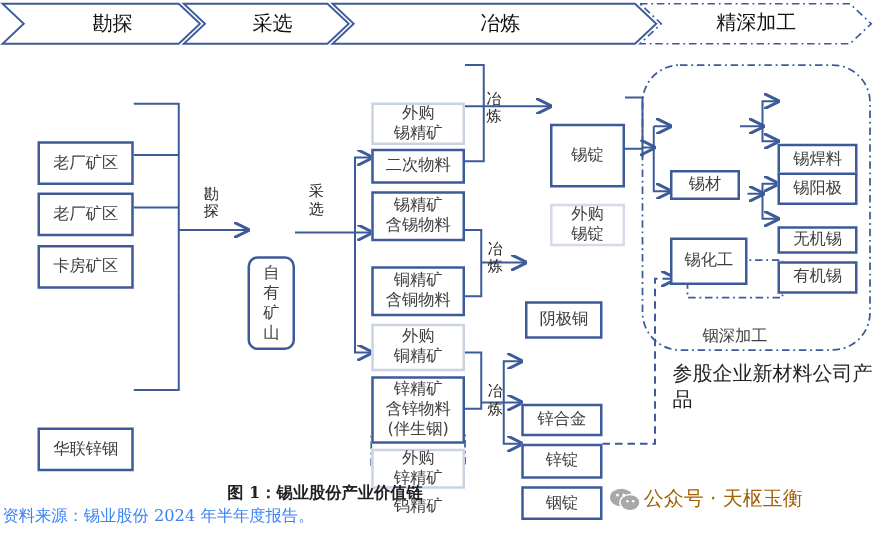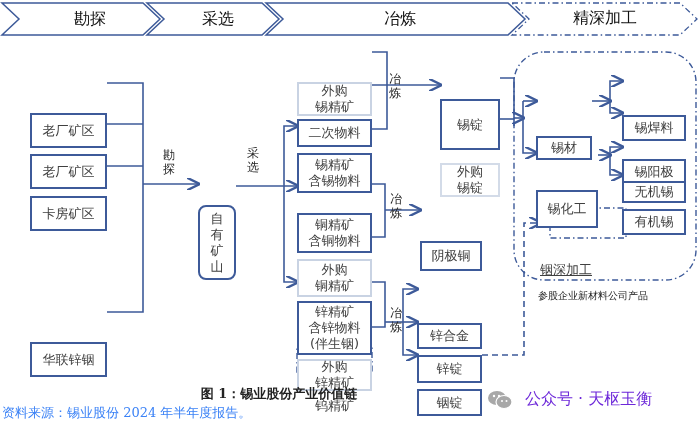--- a/index.html
+++ b/index.html
@@ -8,25 +8,25 @@
     #stage { position:absolute; left:0; top:0; width:700px; height:429px; }
     svg#links { position:absolute; left:0; top:0; width:700px; height:429px; }
     .stage-label { position:absolute; top:4px; height:30px; line-height:30px; font-size:16px; text-align:center; color:#111; }
     .box { position:absolute; box-sizing:border-box; border:2px solid #3d5a99; background:#fff;
            display:flex; align-items:center; justify-content:center; text-align:center;
            font-size:13px; line-height:16px; color:#404040; white-space:pre-line;margin-top:47px; }
     .box.light { border:2px solid #c9d3e3; }
     .box.lighter { border:2px solid #d3dbe8; }
     .box.round { border-radius:8px; }
     .vlabel { position:absolute; font-size:12px; line-height:14px; color:#222; width:14px; text-align:center; white-space:pre-line; }
-    .caption { position:absolute; top:385px; left:0; width:520px; text-align:center; font-family:"DejaVu Serif","Liberation Serif",serif; font-weight:bold; font-size:13px; color:#222;padding-left:19px; }
+    .caption { position:absolute; top:385px; left:0; width:520px; text-align:center; font-family:"DejaVu Serif","Liberation Serif",serif; font-weight:bold; font-size:13px; color:#222; }
     .source { position:absolute; top:404px; left:2px; font-family:"DejaVu Serif","Liberation Serif",serif; font-size:13px; color:#3b82f6; }
-    .watermark { position:absolute; top:389px; left:487px; font-size:16px; color:#6d28d9; display:flex; align-items:center; gap:12px; }
+    .watermark { position:absolute; top:389px; left:487px; font-size:16px; color:#a16207; display:flex; align-items:center; gap:2px; }
     .wm-icon { width:26px; height:20px; position:relative; }
-    .product-note { position:absolute; top:289px; left:538px; font-size:10px; color:#222; }
+    .product-note { position:absolute; top:289px; left:538px; font-size:16px; color:#222; }
   </style>
 </head>
 <body>
 
 <div id="stage">
 
   <svg id="links" viewBox="0 0 700 429">
     <defs>
       <marker id="arr" markerWidth="8" markerHeight="8" refX="7" refY="4" orient="auto">
         <path d="M0,0 L8,4 L0,8" fill="none" stroke="#3d5a99" stroke-width="1.5"></path>
@@ -131,24 +131,24 @@
   <div class="box lighter" style="left:440px;top:116px;width:60px;height:34px;">外购
 锡锭</div>
   <div class="box" style="left:420px;top:194px;width:62px;height:30px;">阴极铜</div>
   <div class="box" style="left:417px;top:276px;width:65px;height:26px;">锌合金</div>
   <div class="box" style="left:417px;top:308px;width:65px;height:28px;">锌锭</div>
   <div class="box" style="left:536px;top:89px;width:56px;height:24px;">锡材</div>
 
   <div class="box" style="left:417px;top:342px;width:65px;height:27px;">铟锭</div>
   <div class="box" style="left:536px;top:143px;width:62px;height:38px;">锡化工</div>
   <div class="box" style="left:622px;top:68px;width:64px;height:26px;">锡焊料</div>
-  <div class="box" style="left:622px;top:112px;width:64px;height:26px;">锡阳极</div>
+  <div class="box" style="left:622px;top:91px;width:64px;height:26px;">锡阳极</div>
   <div class="box" style="left:622px;top:134px;width:64px;height:22px;">无机锡</div>
   <div class="box" style="left:622px;top:162px;width:64px;height:26px;">有机锡</div>
-  <div class="box" style="left:528px;top:208px;width:76px;height:30px;border:none;background:transparent;text-decoration:underline;">铟深加工</div>
+  <div class="box" style="left:550px;top:208px;width:76px;height:30px;border:none;background:transparent;">铟深加工</div>
   <div class="product-note">参股企业新材料公司产品</div>
 
   <div class="caption">图 1：锡业股份产业价值链</div>
   <div class="source">资料来源：锡业股份 2024 年半年度报告。</div>
 
   <div class="watermark">
     <span class="wm-icon">
       <svg width="26" height="20" viewBox="0 0 26 20">
         <ellipse cx="10" cy="8" rx="9" ry="7" fill="#a8a8a8"></ellipse>
         <ellipse cx="17" cy="12" rx="8" ry="6.5" fill="#a8a8a8" stroke="#fff" stroke-width="1.2"></ellipse>

